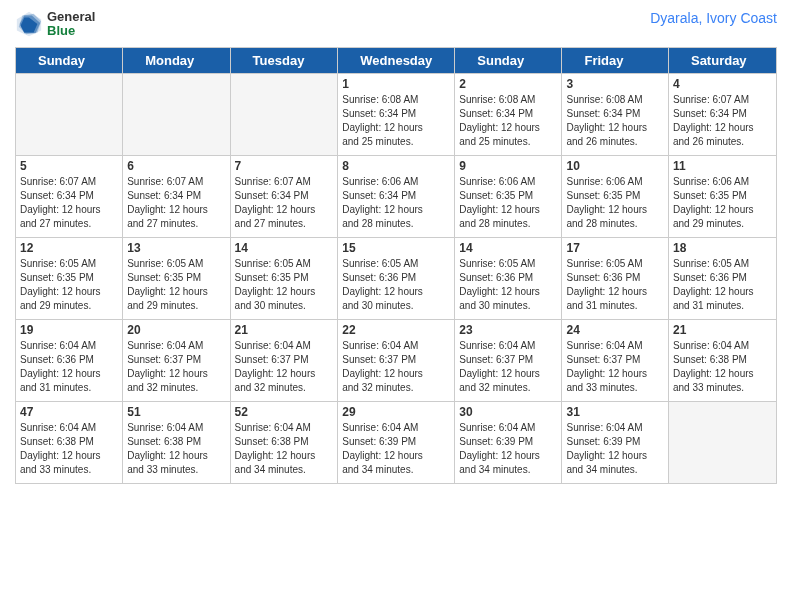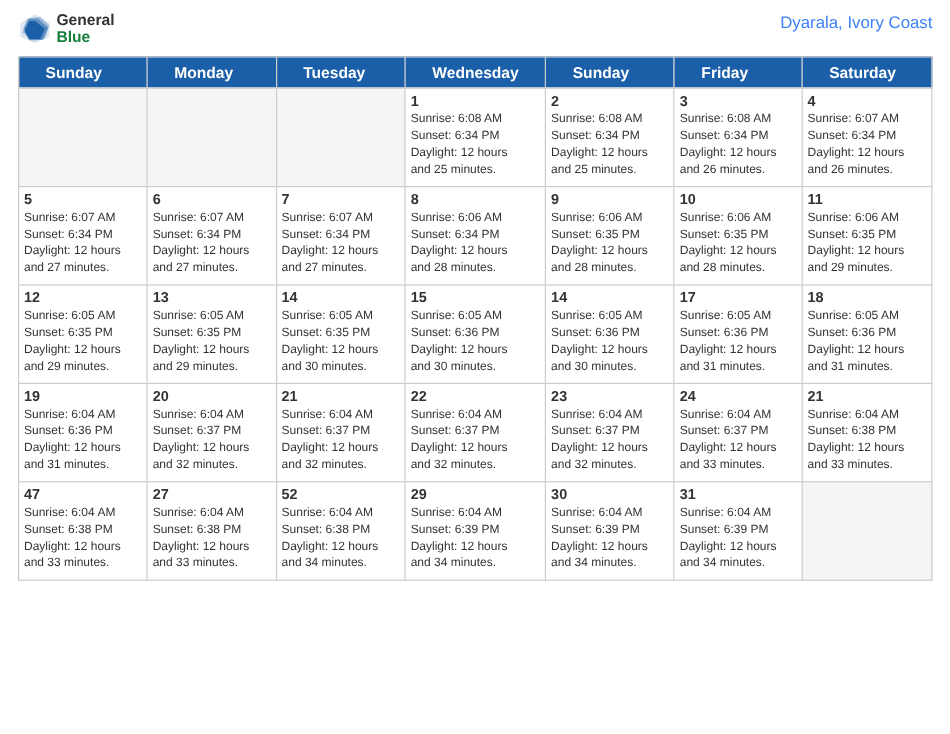--- a/index.html
+++ b/index.html
@@ -318,21 +318,21 @@
         </tr>
         <tr>
           <td>
             <span class="day-number">47</span>
             <div class="day-info" style="white-space: pre-line;">Sunrise: 6:04 AM
 Sunset: 6:38 PM
 Daylight: 12 hours
 and 33 minutes.</div>
           </td>
           <td>
-            <span class="day-number">27</span>
+            <span class="day-number">51</span>
             <div class="day-info" style="white-space: pre-line;">Sunrise: 6:04 AM
 Sunset: 6:38 PM
 Daylight: 12 hours
 and 33 minutes.</div>
           </td>
           <td>
             <span class="day-number">52</span>
             <div class="day-info" style="white-space: pre-line;">Sunrise: 6:04 AM
 Sunset: 6:38 PM
 Daylight: 12 hours

